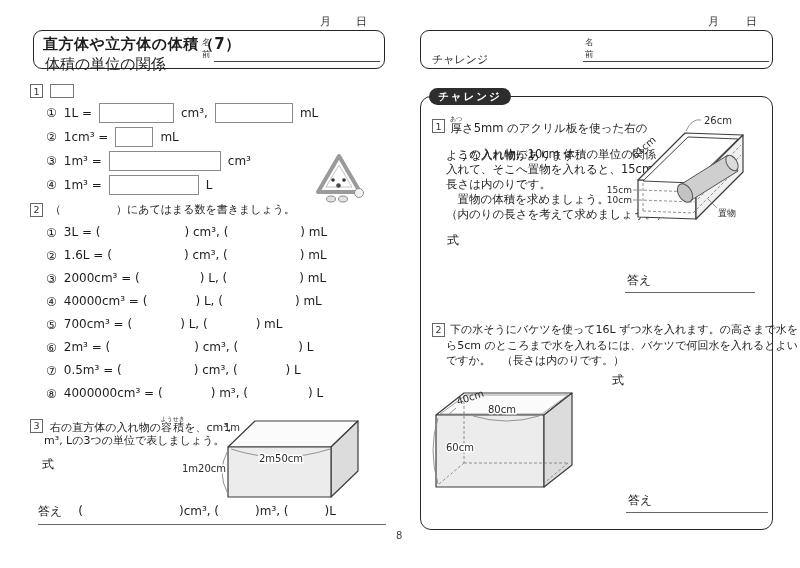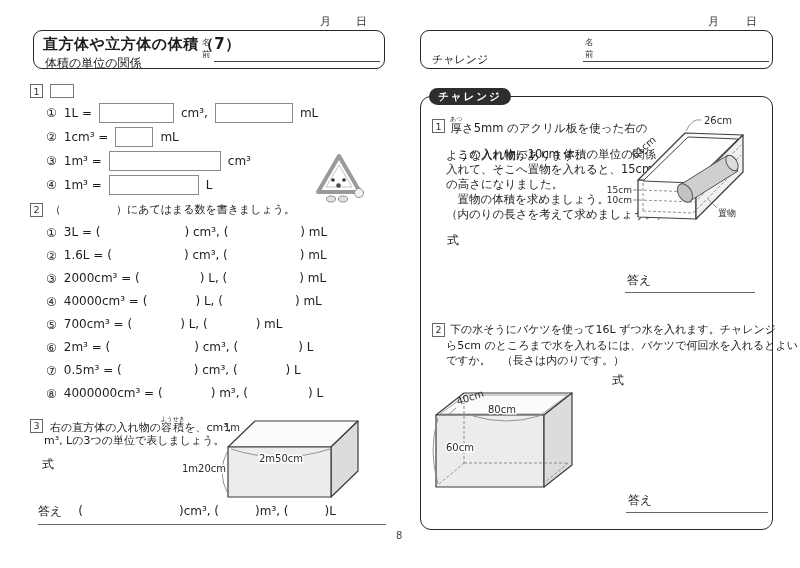--- a/index.html
+++ b/index.html
@@ -1,21 +1,21 @@
 <!DOCTYPE html>
 <html><head>
 <meta charset="utf-8">
 <style>
 *{margin:0;padding:0;box-sizing:border-box}
 html,body{width:800px;height:568px}
 body{position:relative;background:#fff;font-family:"DejaVu Sans","Liberation Sans",sans-serif;color:#1d1d1d;overflow:hidden}
 .date-label{position:absolute;top:14px;font-size:11px;color:#333;letter-spacing:1px}
 .header-box{position:absolute;height:39px;border:1.7px solid #262626;border-radius:9px;background:#fff}
 .hb-title{position:absolute;left:9px;top:4px;font-size:15px;font-weight:bold;letter-spacing:.5px;white-space:nowrap}
-.hb-sub{position:absolute;left:11px;top:24px;font-size:12px;color:#222;white-space:nowrap}
+.hb-sub{position:absolute;left:11px;top:24px;font-size:15px;color:#222;white-space:nowrap}
 .hb-name{position:absolute;font-size:8.5px;line-height:12px;color:#333}
 .hb-nameline{position:absolute;border-bottom:1.2px solid #444}
 .numbox{display:inline-flex;align-items:center;justify-content:center;width:13px;height:14px;border:1.1px solid #666;font-size:9.5px;color:#333;flex:none;background:#fff}
 .blank-box{display:inline-block;width:24px;height:14px;border:1.2px solid #777;flex:none}
 .sec-head{position:absolute;display:flex;align-items:center;gap:7px;font-size:11px;white-space:nowrap}
 .row{position:absolute;display:flex;align-items:center;gap:7px;font-size:12px;white-space:nowrap}
 .cnum{font-size:12px;flex:none}
 .wbox{display:inline-block;height:20px;border:1.1px solid #8a8a8a;background:#fff;flex:none}
 .textline{position:absolute;font-size:11px;white-space:nowrap}
 .rp-line{position:absolute;font-size:11.5px;white-space:nowrap}
@@ -179,21 +179,21 @@
   <div class="challenge-frame" style="left:420px;top:96px;width:353px;height:434px"></div>
   <div class="challenge-badge" style="left:429px;top:88px;width:82px;height:17px">チャレンジ</div>
 
   <div class="sec-head" style="left:432px;top:116px;gap:5px">
     <span class="numbox">1</span>
     <span class="rp-line" style="position:static"><ruby><span>厚</span><rt>あつ</rt></ruby><span>さ5mm のアクリル板を使った右の</span></span>
   </div>
   <div class="rp-line" style="left:446px;top:148px">ような入れ物があります。</div>
   <div class="rp-line" style="left:446px;top:147px">　この入れ物に10cm 体積の単位の関係</div>
   <div class="rp-line" style="left:446px;top:162px">入れて、そこへ置物を入れると、15cm</div>
-  <div class="rp-line" style="left:446px;top:177px">の高さになりました。</div>
+  <div class="rp-line" style="left:446px;top:177px">長さは内のりです。</div>
   <div class="rp-line" style="left:446px;top:192px">　置物の体積を求めましょう。</div>
   <div class="rp-line" style="left:446px;top:207px">（内のりの長さを考えて求めましょう。）</div>
 
   <svg style="left:600px;top:106px" width="180" height="130" viewBox="0 0 180 130">
     <polygon class="face-top" points="38,74 85,27 143,29 96,76"></polygon>
     <polygon points="38,74 96,76 96,113 38,111" fill="#fdfdfd" stroke="#3c3c3c" stroke-width="1.2" stroke-linejoin="round"></polygon>
     <polygon points="96,76 143,29 143,66 96,113" fill="#f1f1f1" stroke="#3c3c3c" stroke-width="1.2" stroke-linejoin="round"></polygon>
     <polygon class="face-open" points="43,75 88,31 138,33 93,77"></polygon>
     <path class="dash" d="M43,77 L43,105"></path>
     <path class="dash" d="M43,105 L93,107 L138,62"></path>
@@ -213,21 +213,21 @@
     <text class="dim-s" x="118" y="110">置物</text>
   </svg>
 
   <div class="exp" style="left:447px;top:232px">式</div>
   <div class="ans-short" style="left:625px;top:272px;width:130px">
     <span>答え</span>
   </div>
 
   <div class="sec-head" style="left:432px;top:322px;gap:5px">
     <span class="numbox">2</span>
-    <span style="font-size:11px">下の水そうにバケツを使って16L ずつ水を入れます。チャレンジ</span>
+    <span style="font-size:11px">下の水そうにバケツを使って16L ずつ水を入れます。の高さまで水を</span>
   </div>
   <div class="textline" style="left:446px;top:338px">ら5cm のところまで水を入れるには、バケツで何回水を入れるとよい</div>
   <div class="textline" style="left:446px;top:353px">ですか。　（長さは内のりです。）</div>
   <div class="exp" style="left:612px;top:372px">式</div>
 
   <svg style="left:425px;top:383px" width="155" height="112" viewBox="0 0 155 112">
     <polygon class="face-top" points="11,32 39,10 147,10 119,32"></polygon>
     <polygon class="face-front" points="11,32 119,32 119,104 11,104"></polygon>
     <polygon class="face-right" points="119,32 147,10 147,82 119,104"></polygon>
     <polygon points="15,31 41,12 143,12 117,31" fill="none" stroke="#8a8a8a" stroke-width=".8"></polygon>

